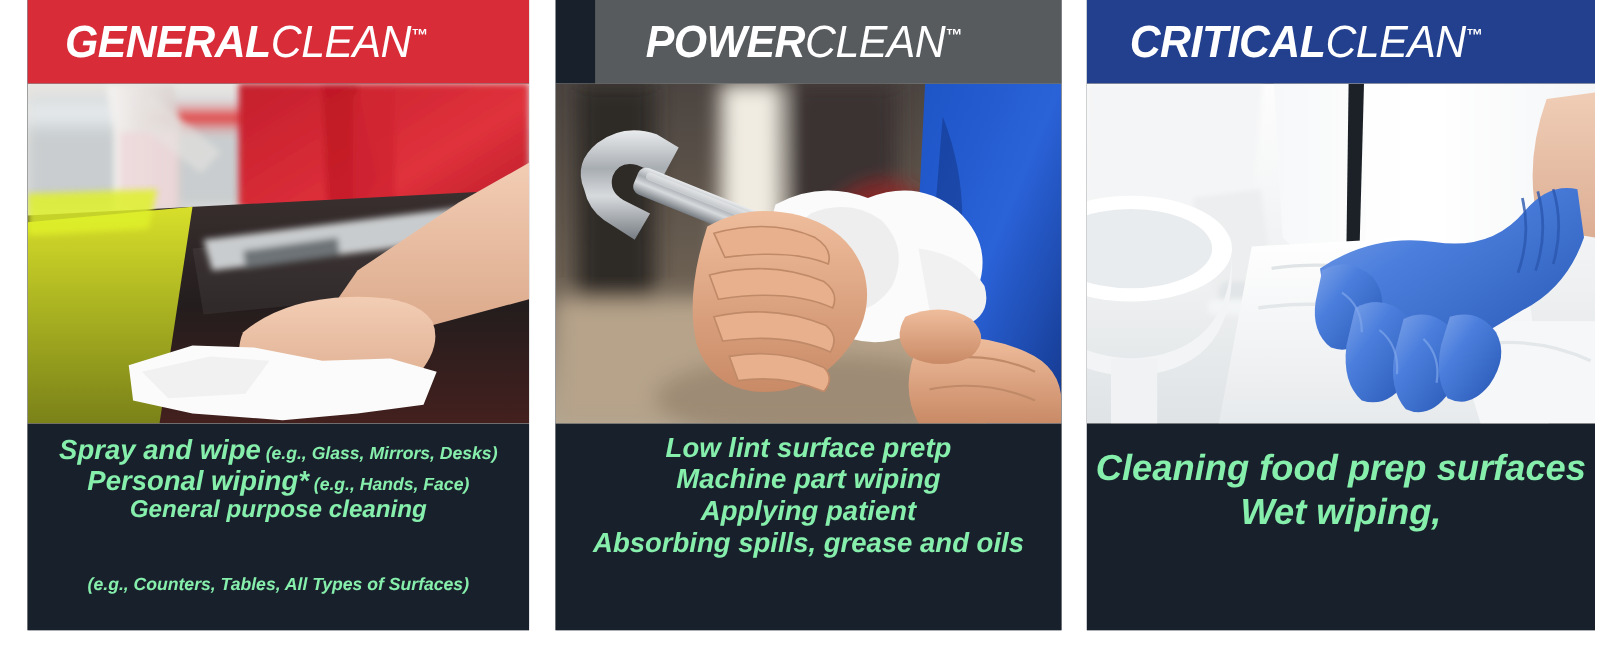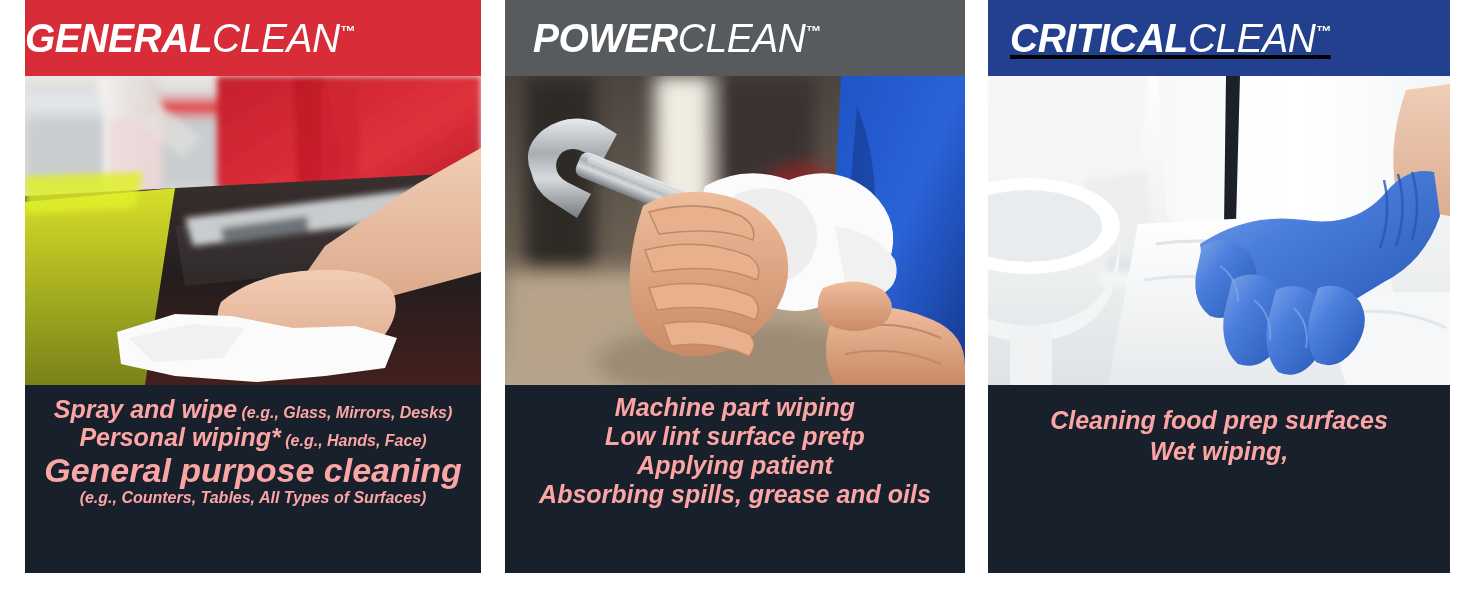--- a/index.html
+++ b/index.html
@@ -32,20 +32,21 @@
   #panel-0 { left: 25px;  width: 456px; }
   #panel-1 { left: 505px; width: 460px; }
   #panel-2 { left: 988px; width: 462px; }
 
   
   .panel-header {
     height: 76px;
     flex: 0 0 76px;
     display: flex;
     align-items: center;
+    padding-left: 34px;
     overflow: hidden;
   }
   .wordmark {
     font-family: "Liberation Sans", sans-serif;
     font-weight: bold;
     font-style: italic;
     font-size: 41px;
     letter-spacing: -0.5px;
     color: #ffffff;
     white-space: nowrap;
@@ -54,22 +55,22 @@
     transform-origin: left center;
   }
   .wordmark .wm-strong { font-weight: bold; }
   .wordmark .wm-light  { font-weight: normal; }
   .wordmark .wm-tm {
     font-size: 16px;
     font-weight: bold;
     vertical-align: super;
     letter-spacing: 0;
   }
-  #panel-1 .panel-header { padding-left: 28px; }
-  #panel-2 .panel-header { padding-left: 22px; text-decoration: underline; }
+  #panel-1 .panel-header { padding-left: 46px; margin-left: 36px; }
+  #panel-2 .panel-header { padding-left: 39px; }
 
   
   .panel-photo {
     position: relative;
     height: 309px;
     flex: 0 0 309px;
     overflow: hidden;
     background: #b9b5ad;
   }
   .panel-photo svg { display: block; width: 100%; height: 100%; }
@@ -78,40 +79,40 @@
   .panel-caption {
     flex: 1 1 auto;
     background: #18202c;
     display: flex;
     flex-direction: column;
     justify-content: flex-start;
     align-items: center;
     padding: 10px 8px 8px 8px;
   }
   .cap-line {
-    color: #fca5a5;
+    color: #86efac;
     font-style: italic;
     font-weight: bold;
     text-align: center;
     line-height: 1.12;
     white-space: nowrap;
   }
-  .cap-lg   { font-size: 34px; }
+  .cap-lg   { font-size: 22px; }
   .cap-note { font-size: 17px; font-weight: normal; margin-top: 9px; }
-  .cap-sub  { font-size: 16px; font-weight: bold; }
+  .cap-sub  { font-size: 16px; font-weight: bold; margin-top: 47px; }
 
   .cap-mixed { display: block; }
   .cap-mixed .big   { font-size: 25px; font-weight: bold; }
   .cap-mixed .small { font-size: 16px; font-weight: bold; }
 
   #panel-1 .panel-caption { padding-top: 8px; justify-content: flex-start; }
   #panel-1 .cap-line { font-size: 25px; line-height: 1.16; }
 
   #panel-2 .panel-caption { padding-top: 20px; }
-  #panel-2 .cap-line { font-size: 25px; line-height: 1.22; }
+  #panel-2 .cap-line { font-size: 33px; line-height: 1.22; }
 </style>
 </head>
 <body>
 
 <div class="board">
 
   <div class="panel" id="panel-0">
 
     <div class="panel-header" style="background:#d92c39;">
       <div class="wordmark">
@@ -293,22 +294,22 @@
 
         <path d="M330 236 Q378 222 428 244 Q460 258 460 290 L460 309 L330 309 Q312 276 330 236 Z" fill="url(#g2skin)"></path>
         <path d="M344 252 Q392 242 436 262" stroke="#c08a68" stroke-width="2" fill="none"></path>
         <path d="M340 278 Q390 268 436 288" stroke="#c08a68" stroke-width="2" fill="none"></path>
 
         <path d="M318 212 Q352 198 378 214 Q396 232 378 248 Q350 262 322 248 Q306 232 318 212 Z" fill="url(#g2skin)"></path>
       </svg>
     </div>
 
     <div class="panel-caption">
+      <div class="cap-line">Low lint surface pretp</div>
       <div class="cap-line">Machine part wiping</div>
-      <div class="cap-line">Low lint surface pretp</div>
       <div class="cap-line">Applying patient</div>
       <div class="cap-line">Absorbing spills, grease and oils</div>
     </div>
   </div>
 
   <div class="panel" id="panel-2">
 
     <div class="panel-header" style="background:#23408e;">
       <div class="wordmark">
         <span class="wm-strong">CRITICAL</span><span class="wm-light">CLEAN</span><span class="wm-tm">™</span>

